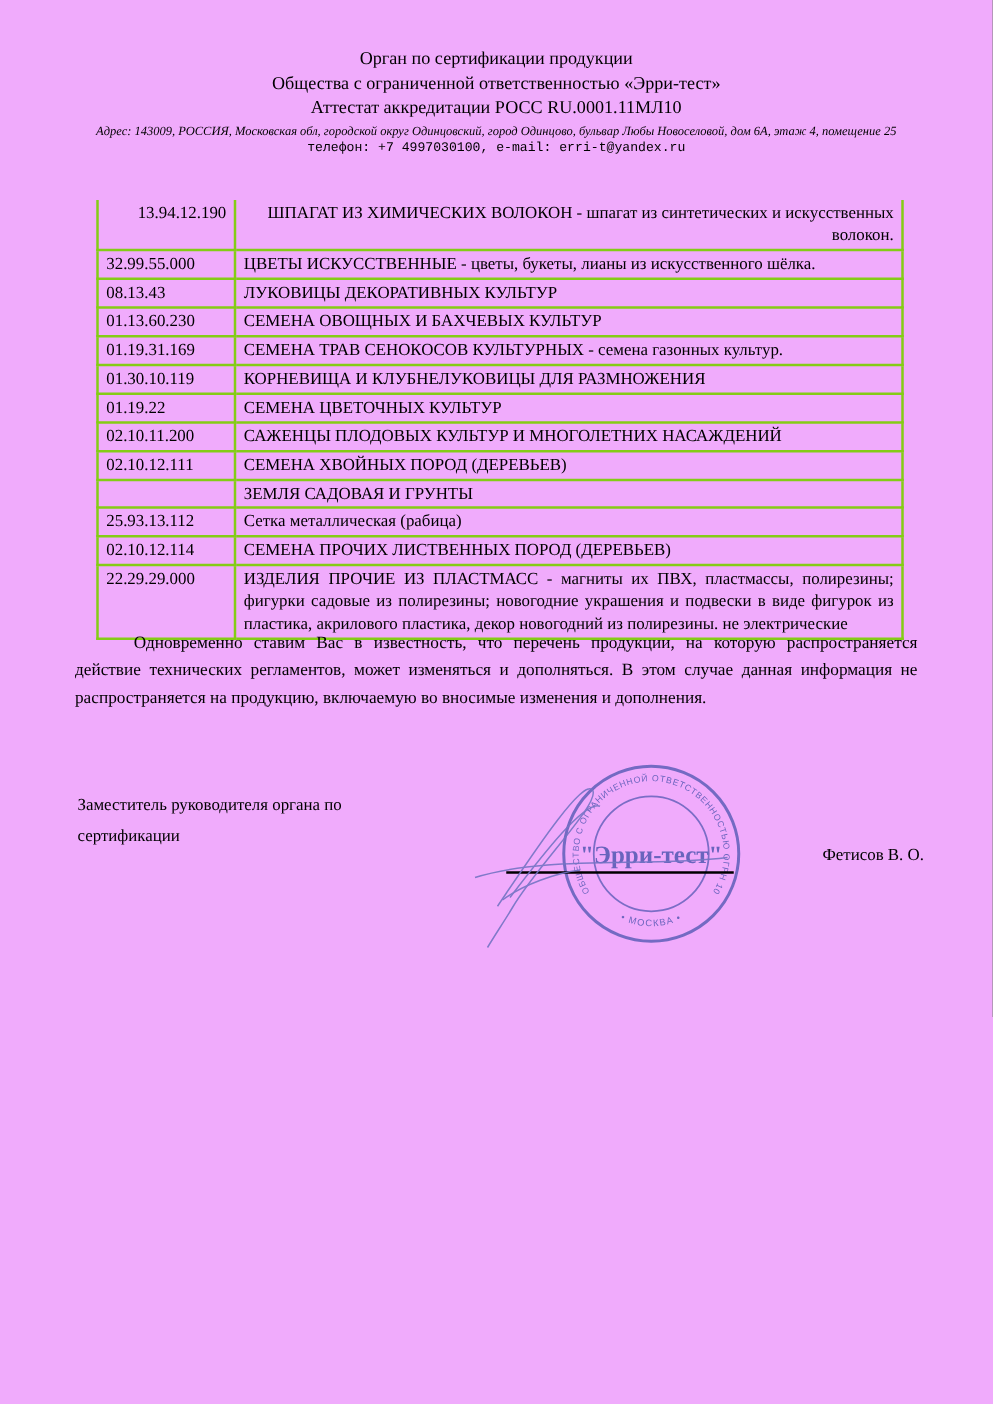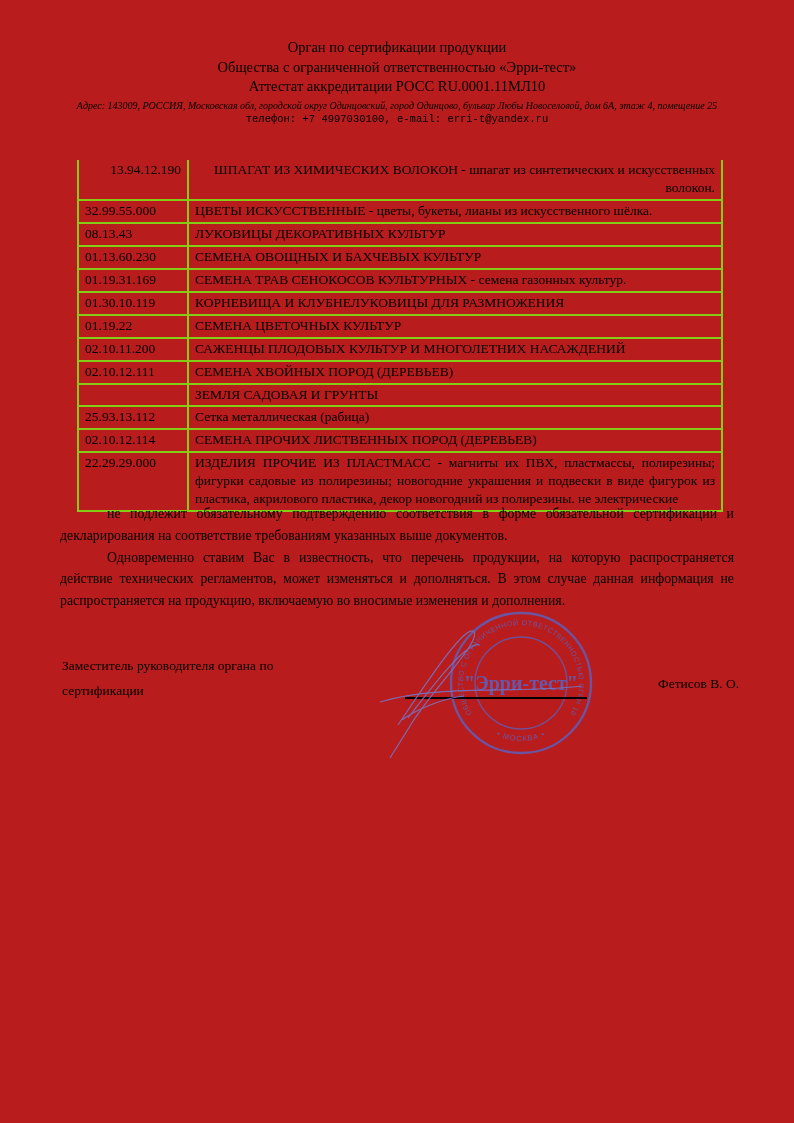--- a/index.html
+++ b/index.html
@@ -1,18 +1,18 @@
 <!DOCTYPE html>
 <html><head>
 <meta charset="utf-8">
 <style>
   html,body { margin:0; padding:0; background:#888; }
   .page {
     position:relative; width:794px; height:1123px; margin:0 auto;
-    background:#b91c1c; color:#000;
+    background:#f0abfc; color:#000;
     font-family:"Liberation Serif", serif;
     overflow:hidden;
   }
 
   
   .header { position:absolute; top:38px; left:0; width:794px; text-align:center; }
   .header .big { font-size:14.5px; line-height:19.5px; }
   .header .address { font-size:10px; line-height:11.5px; width:648px; margin:3px auto 0;font-style:italic; }
   .header .contact { font-size:10.5px; line-height:12px; margin-top:2px;font-family:Liberation Mono, monospace; }
 
@@ -25,21 +25,21 @@
   table.products tr:first-child td { border-top:none;text-align:right; }
   td.code { width:96px; white-space:nowrap; padding-left:8px; }
   td.desc { text-align:justify; }
 
   
   .paragraphs { position:absolute; top:503px; left:60px; width:674px;
     font-size:13.8px; line-height:21.8px; text-align:justify; }
   .paragraphs p { margin:0; text-indent:47px; }
 
   
-  .sig-title { position:absolute; top:653px; left:62px; width:330px;
+  .sig-title { position:absolute; top:631px; left:62px; width:330px;
     font-size:13.5px; line-height:25px; }
   .sig-name { position:absolute; top:676px; left:658px; font-size:13.5px; }
   .sig-line { position:absolute; top:697px; left:405px; width:182px; height:2px;
     background:#000; z-index:3; }
   .stamp { position:absolute; top:608px; left:446px; z-index:2; }
   .autograph { position:absolute; top:600px; left:368px; z-index:4; pointer-events:none; }
 </style>
 </head>
 <body>
 
@@ -104,21 +104,20 @@
       <td class="desc">СЕМЕНА ПРОЧИХ ЛИСТВЕННЫХ ПОРОД (ДЕРЕВЬЕВ)</td>
     </tr>
         <tr>
       <td class="code">22.29.29.000</td>
       <td class="desc">ИЗДЕЛИЯ ПРОЧИЕ ИЗ ПЛАСТМАСС - магниты их ПВХ, пластмассы, полирезины; фигурки садовые из полирезины;  новогодние украшения и подвески в виде фигурок из пластика, акрилового пластика, декор новогодний из полирезины. не электрические</td>
     </tr>
       </tbody>
   </table>
 
   <div class="paragraphs">
-    <p>не подлежит обязательному подтверждению соответствия в форме обязательной сертификации и декларирования на соответствие требованиям указанных выше документов.</p>
     <p>Одновременно ставим Вас в известность, что перечень продукции, на которую распространяется действие технических регламентов, может изменяться и дополняться. В этом случае данная информация не распространяется на продукцию, включаемую во вносимые изменения и дополнения.</p>
   </div>
 
   <div class="sig-title">
     <div>Заместитель руководителя органа по</div>
     <div>сертификации</div>
   </div>
 
   <svg class="stamp" width="150" height="150" viewBox="0 0 150 150">
     <defs>

